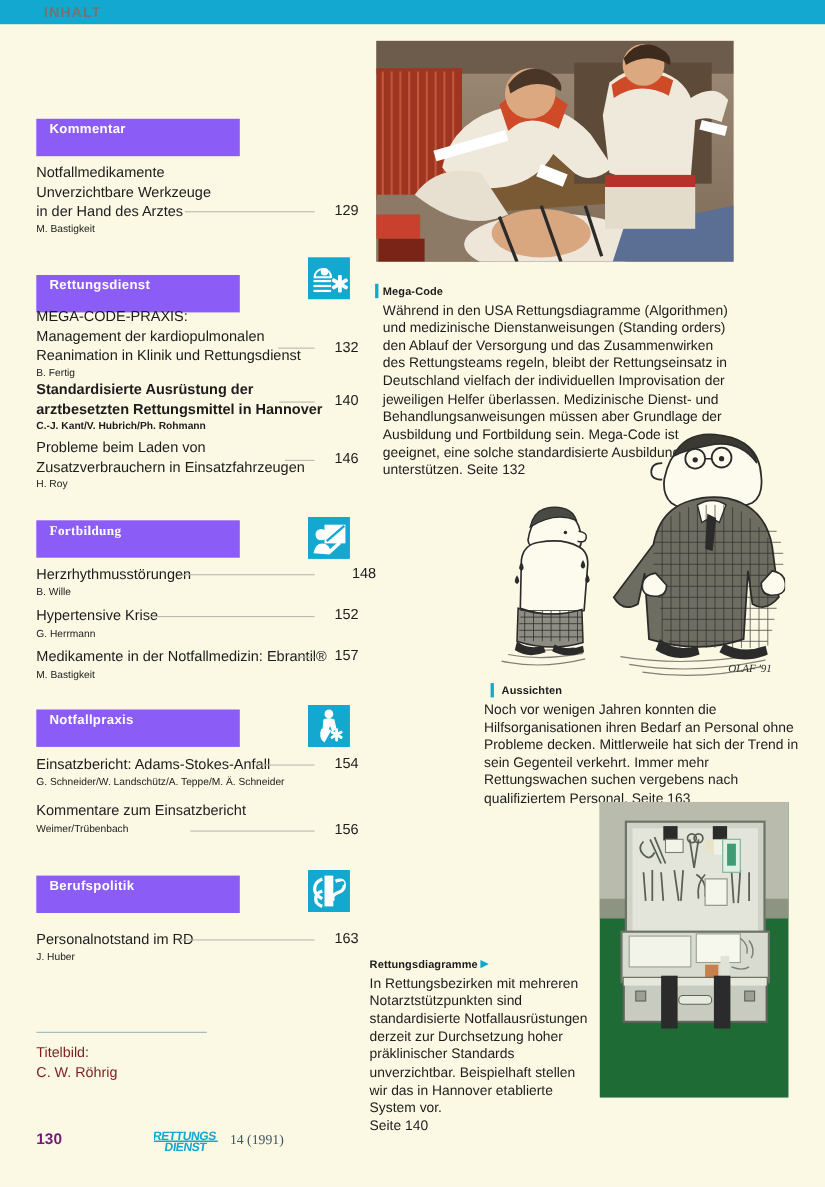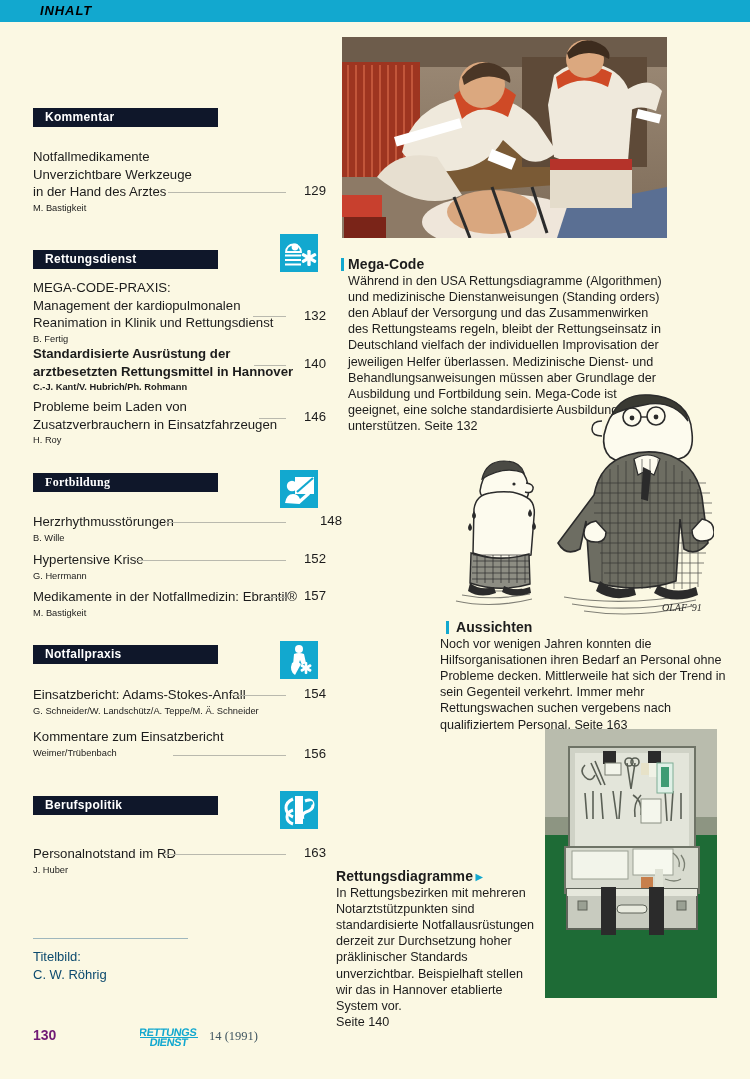--- a/index.html
+++ b/index.html
@@ -23,28 +23,27 @@
     left: 0; top: 0;
     width: 750px; height: 22px;
     background: #12a8cf;
   }
   #inhalt-label {
     position: absolute;
     left: 40px; top: 3px;
     font-size: 13px;
     font-weight: bold;
     letter-spacing: 0.9px;
-    color: #000000;
-    font-style: italic;
+    color: #737373;
   }
   
   .sec-bar {
     position: absolute;
-    height: 19px;
-    background: #0f172a;
+    height: 34px;
+    background: #8b5cf6;
   }
   .sec-bar span {
     display: block;
     padding: 2px 0 0 12px;
     font-size: 12px;
     font-weight: bold;
     color: #ffffff;
     letter-spacing: 0.3px;
   }
   .sec-icon {
@@ -82,21 +81,21 @@
     background: #b9b9ae;
   }
   
   .blurb {
     position: absolute;
     font-size: 12.6px;
     line-height: 16.1px;
     color: #1c1c1c;
   }
   .blurb b {
-    font-size: 14px;
+    font-size: 10px;
     letter-spacing: 0.1px;
   }
   .tick {
     position: absolute;
     width: 3px;
     background: #12a8cf;
   }
   
   .photo {
     position: absolute;
@@ -108,21 +107,21 @@
     position: absolute;
     left: 33px; top: 938px;
     width: 155px; height: 1px;
     background: #9fb7bd;
   }
   #titelbild {
     position: absolute;
     left: 33px; top: 948px;
     font-size: 13px;
     line-height: 17.5px;
-    color: #0c4a6e;
+    color: #7f1d1d;
   }
   #pagenum {
     position: absolute;
     left: 33px; top: 1027px;
     font-size: 14px;
     font-weight: bold;
     color: #701a75;
   }
   #logo {
     position: absolute;

